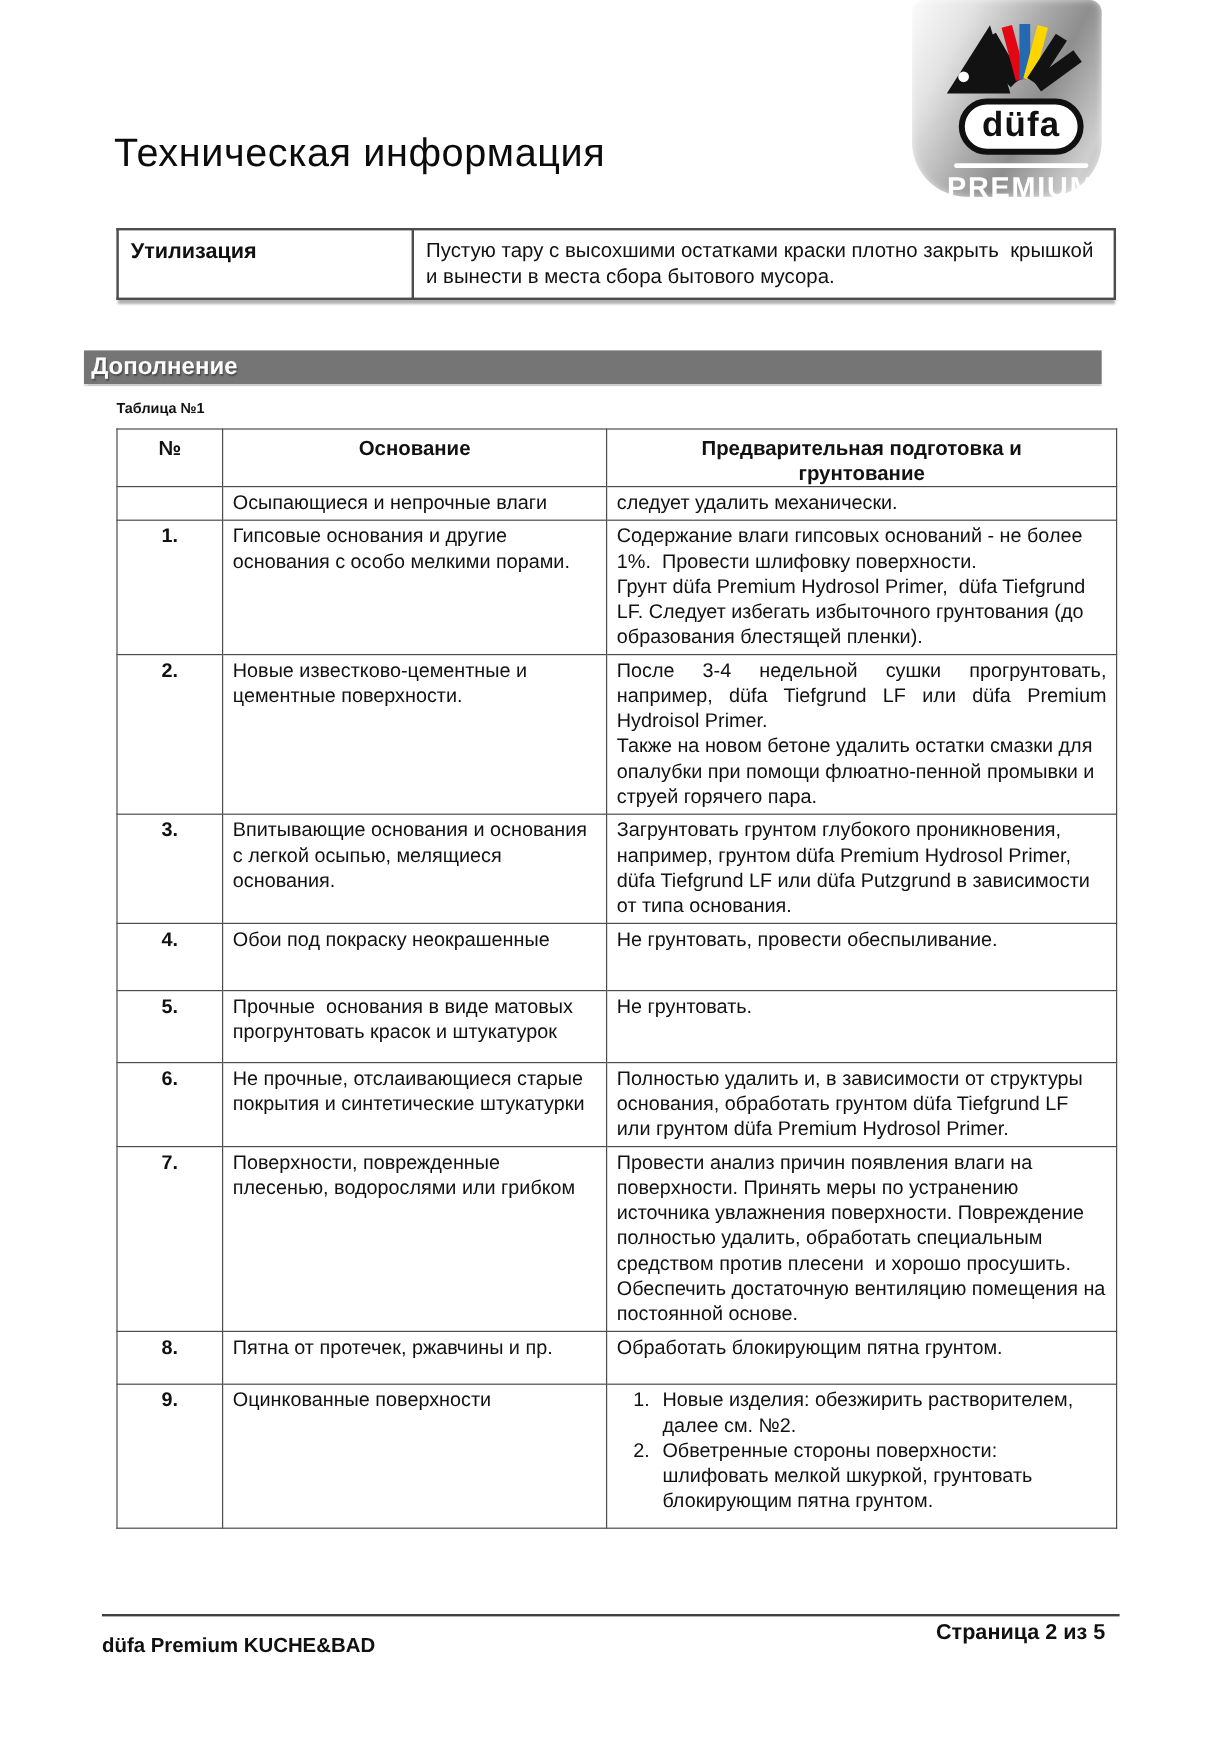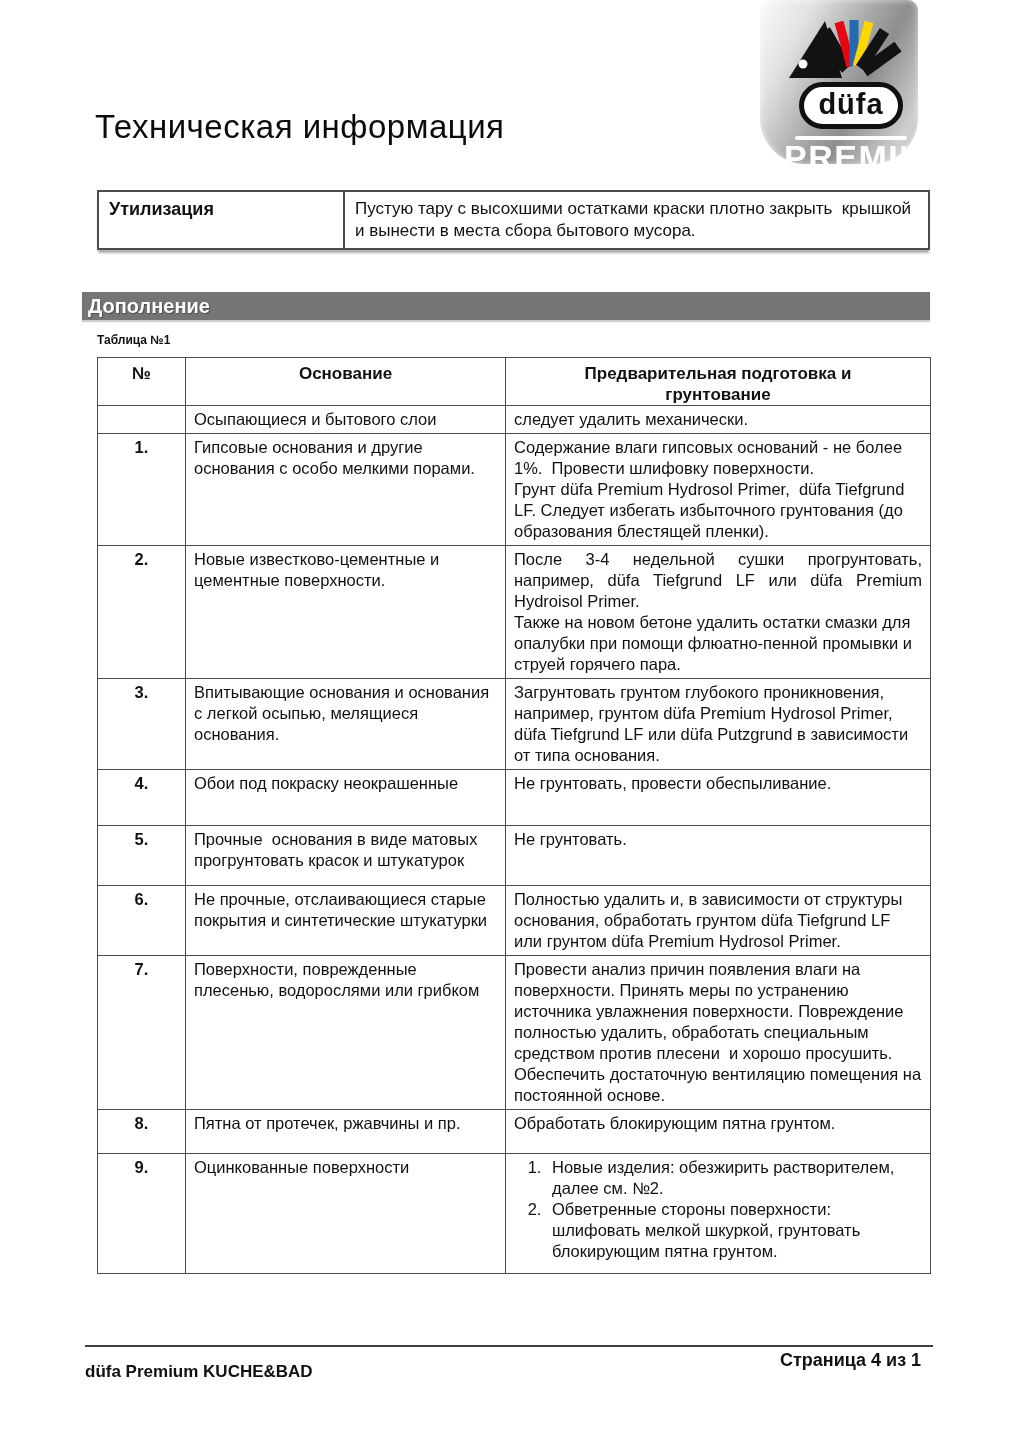--- a/index.html
+++ b/index.html
@@ -26,36 +26,36 @@
   }
   .badge .fan { display: block; margin: 8px auto 0 auto; }
   .badge .pill {
     display: inline-block; margin-top: 2px;
     background: #fff; border: 5px solid #101010; border-radius: 24px;
     padding: 1px 14px 3px 14px;
   }
   .badge .pill span { font-size: 29px; font-weight: 700; color: #101010; letter-spacing: 1px; }
   .badge .rule { width: 112px; height: 4px; background: #fff; margin: 7px auto 2px auto; border-radius: 2px; }
   .badge .rule.bottom { margin-top: 3px; }
-  .badge .tier { font-size: 34px; font-weight: 700; color: #fff; letter-spacing: 1.5px; line-height: 30px; }
+  .badge .tier { font-size: 24px; font-weight: 700; color: #fff; letter-spacing: 1.5px; line-height: 30px; }
   
   .disposal {
     position: absolute; left: 97px; top: 190px; width: 833px; height: 56px;
     border-collapse: collapse; table-layout: fixed;
     box-shadow: 0 4px 2px -1px rgba(110,110,110,.55);
   }
   .disposal td {
     border: 2px solid #4c4c4c; vertical-align: top;
     padding: 6px 10px; font-size: 17px; line-height: 22px;
   }
   .disposal .d-label { width: 246px; font-weight: 700; font-size: 18px; }
   .disposal .d-text { white-space: pre-wrap; }
   
   .section-bar {
-    position: absolute; left: 82px; top: 292px; width: 848px; height: 28px;
+    position: absolute; left: 70px; top: 292px; width: 848px; height: 28px;
     background: #757575; color: #fdfdfd;
     font-size: 20px; font-weight: 700; line-height: 28px; padding-left: 6px;
     text-shadow: 1px 1px 1px rgba(40,40,40,.5);
     box-shadow: 0 2px 1px rgba(130,130,130,.4);
   }
   
   .table-caption {
     position: absolute; left: 97px; top: 333px;
     font-size: 12px; font-weight: 700;
   }
@@ -165,21 +165,21 @@
   <thead>
     <tr>
       <th class="h-num">№</th>
       <th class="h-base">Основание</th>
       <th class="h-prep">Предварительная подготовка и грунтование</th>
     </tr>
   </thead>
   <tbody>
       <tr data-row-idx="0">
         <td class="col-num"></td>
-        <td class="base-cell">Осыпающиеся и бытового слои</td>
+        <td class="base-cell">Осыпающиеся и непрочные влаги</td>
         <td class="prep-cell">
           <p class="prep-para">следует удалить механически.</p>
         </td>
       </tr>
       <tr data-row-idx="1">
         <td class="col-num">1.</td>
         <td class="base-cell">Гипсовые основания и другие основания с особо мелкими порами.</td>
         <td class="prep-cell">
           <p class="prep-para">Содержание влаги гипсовых оснований - не более 1%.  Провести шлифовку поверхности.</p>
           <p class="prep-para">Грунт düfa Premium Hydrosol Primer,  düfa Tiefgrund LF. Следует избегать избыточного грунтования (до образования блестящей пленки).</p>
@@ -243,13 +243,13 @@
             <li>Новые изделия: обезжирить растворителем, далее см. №2.</li>
             <li>Обветренные стороны поверхности: шлифовать мелкой шкуркой, грунтовать блокирующим пятна грунтом.</li>
           </ol>
         </td>
       </tr>
     </tbody>
 </table>
 
 <div class="footer-rule"></div>
 <div class="footer-left">düfa Premium KUCHE&amp;BAD</div>
-<div class="footer-right">Страница 4 из 1</div>
+<div class="footer-right">Страница 2 из 5</div>
 
 </body></html>

